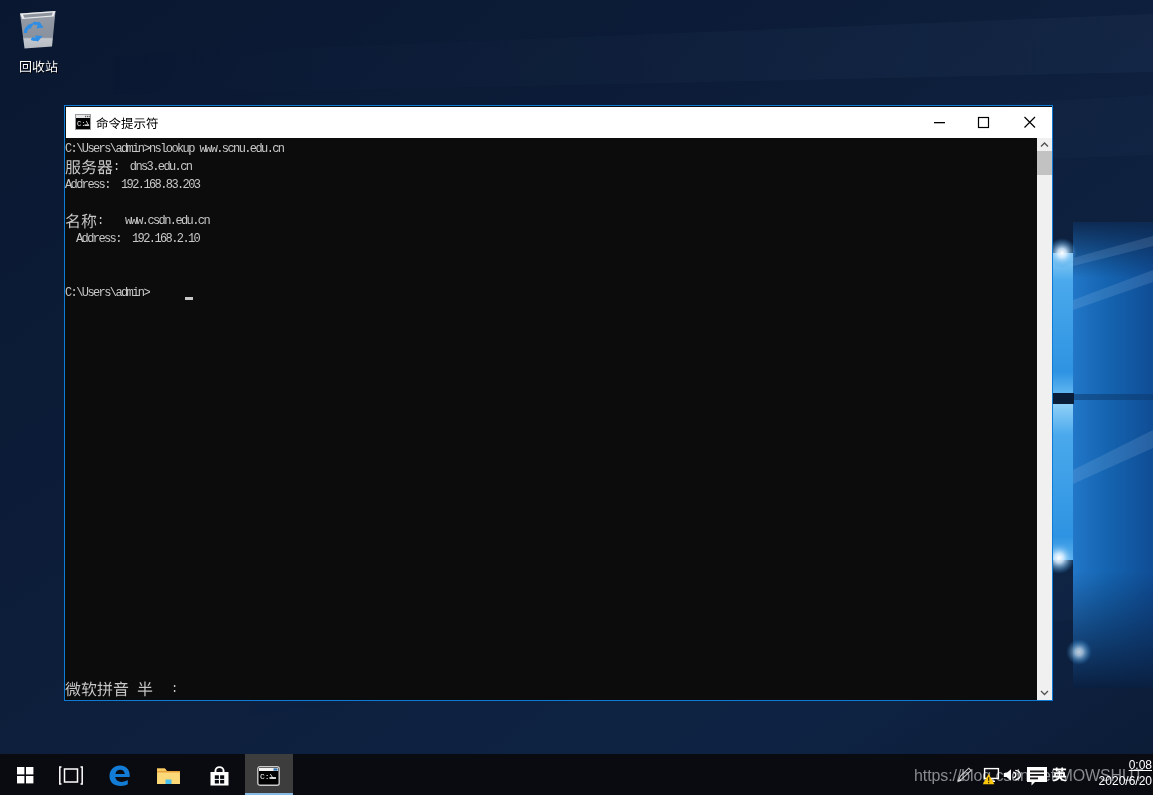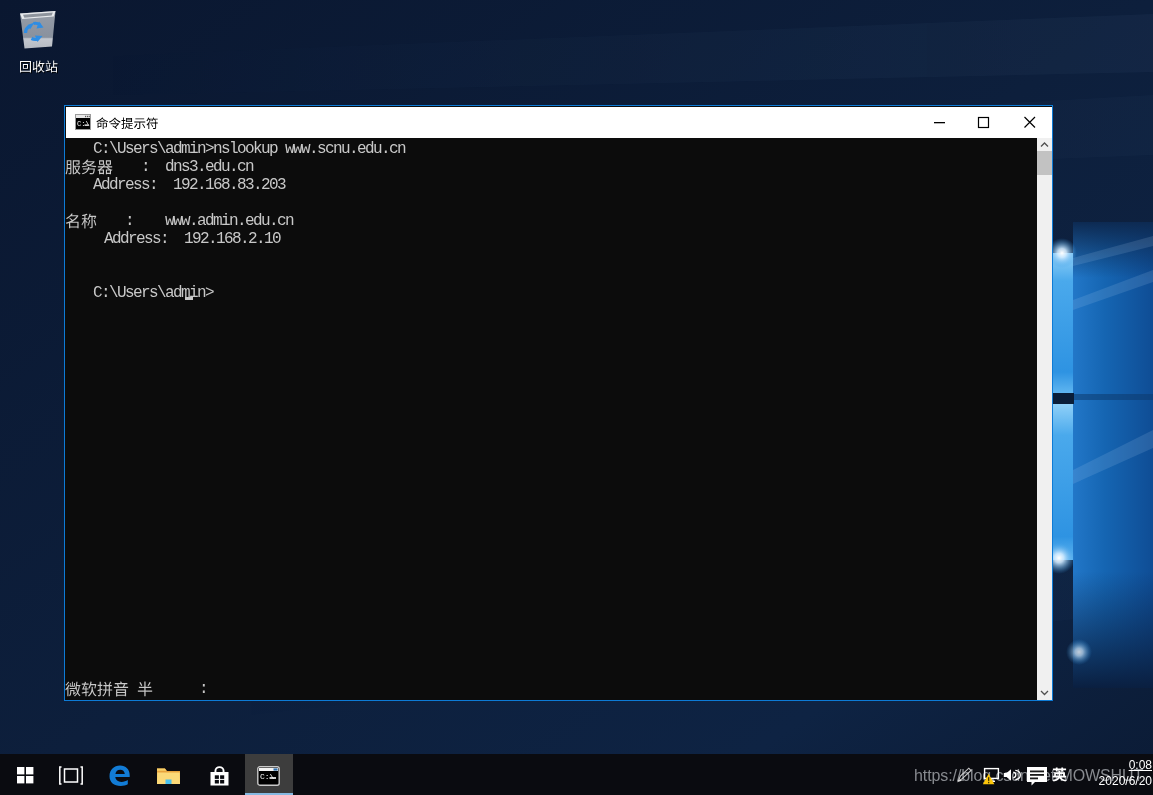--- a/index.html
+++ b/index.html
@@ -1,17 +1,17 @@
 <!DOCTYPE html>
 <html><head><meta charset="utf-8"><style>
 html,body{margin:0;padding:0;width:1153px;height:795px;overflow:hidden;background:#0b1a31;}
 *{box-sizing:border-box;}
 body{font-family:"Liberation Sans",sans-serif;position:relative;}
 .abs{position:absolute;}
-.mono{font-family:"Liberation Mono",monospace;font-size:16px;letter-spacing:-1.6px;color:#c8c8c8;white-space:pre;line-height:18px;margin-left:28px;}
+.mono{font-family:"Liberation Mono",monospace;font-size:12px;letter-spacing:-1.6px;color:#c8c8c8;white-space:pre;line-height:18px;}
 .crow{position:absolute;height:18px;}
 .crow svg{display:block;}
 </style></head><body>
 
 <svg class="abs" style="left:0px;top:0px" width="1153" height="795">
 <defs>
 <linearGradient id="bg" x1="0" y1="0" x2="1" y2="1">
 <stop offset="0" stop-color="#0a1730"></stop>
         <stop offset="0.5" stop-color="#0d1f3c"></stop>
         <stop offset="0.8" stop-color="#0e2343"></stop>
@@ -128,21 +128,21 @@
     </svg>
   </div>
 <div class="crow mono" style="left:113px;top:158px;">:  dns3.edu.cn</div>
 <div class="crow mono" style="left:65px;top:176px;">Address:  192.168.83.203</div>
 <div class="crow" style="left:65px;top:213px;">
     <svg width="32" height="16" viewBox="0 0 2000 1000" style="fill:#c8c8c8;">
       <path transform="translate(0,880) scale(1,-1)" d="M263 529C314 494 373 446 417 406C300 344 171 299 47 273C61 256 79 224 86 204C141 217 197 233 252 253V-79H327V-27H773V-79H849V340H451C617 429 762 553 844 713L794 744L781 740H427C451 768 473 797 492 826L406 843C347 747 233 636 69 559C87 546 111 519 122 501C217 550 296 609 361 671H733C674 583 587 508 487 445C440 486 374 536 321 572ZM773 42H327V271H773Z"></path>
       <path transform="translate(1000,880) scale(1,-1)" d="M512 450C489 325 449 200 392 120C409 111 440 92 453 81C510 168 555 301 582 437ZM782 440C826 331 868 185 882 91L952 113C936 207 894 349 848 460ZM532 838C509 710 467 583 408 496V553H279V731C327 743 372 757 409 772L364 831C292 799 168 770 63 752C71 735 81 710 84 694C124 700 167 707 209 715V553H54V483H200C162 368 94 238 33 167C45 150 63 121 70 103C119 164 169 262 209 362V-81H279V370C311 326 349 270 365 241L409 300C390 325 308 416 279 445V483H398L394 477C412 468 444 449 458 438C494 491 527 560 553 637H653V12C653 -1 649 -5 636 -5C623 -6 579 -6 532 -5C543 -24 554 -56 559 -76C621 -76 664 -74 691 -63C718 -51 728 -30 728 12V637H863C848 601 828 561 810 526L877 510C904 567 934 635 958 697L909 711L898 707H576C586 745 596 784 604 824Z"></path>
     </svg>
   </div>
-<div class="crow mono" style="left:97px;top:212px;">:    www.admin.edu.cn</div>
+<div class="crow mono" style="left:97px;top:212px;">:    www.csdn.edu.cn</div>
 <div class="crow mono" style="left:76px;top:230px;">Address:  192.168.2.10</div>
 <div class="crow mono" style="left:65px;top:284px;font-family:Liberation Mono, monospace;">C:\Users\admin&gt;</div>
 <div class="abs" style="left:185px;top:297px;width:8px;height:2.5px;background:#c8c8c8;"></div>
 <div class="crow" style="left:65px;top:681px;">
     <svg width="64" height="16" viewBox="0 0 4000 1000" style="fill:#c8c8c8;">
       <path transform="translate(0,880) scale(1,-1)" d="M198 840C162 774 91 693 28 641C40 628 59 600 68 584C140 644 217 734 267 815ZM327 318V202C327 132 318 42 253 -27C266 -36 292 -63 301 -76C376 3 392 116 392 200V258H523V143C523 103 507 87 495 80C505 64 518 33 523 16C537 34 559 53 680 134C674 147 665 171 661 189L585 141V318ZM737 568H859C845 446 824 339 788 248C760 333 740 428 727 528ZM284 446V381H617V392C631 378 647 359 654 349C666 370 678 393 688 417C704 327 724 243 752 168C708 88 649 23 570 -27C584 -40 606 -68 613 -82C684 -34 740 25 784 94C819 22 863 -36 919 -76C930 -58 953 -30 969 -17C907 21 859 84 822 164C875 274 906 407 925 568H961V634H752C765 696 775 762 783 829L713 839C697 684 670 533 617 428V446ZM303 759V519H616V759H561V581H490V840H432V581H355V759ZM219 640C170 534 92 428 17 356C30 340 52 306 60 291C89 320 118 354 147 392V-78H216V492C242 533 266 575 286 617Z"></path>
       <path transform="translate(1000,880) scale(1,-1)" d="M591 841C570 685 530 538 461 444C478 435 510 414 523 402C563 460 594 534 619 618H876C862 548 845 473 831 424L891 406C914 474 939 582 959 675L909 689L900 687H637C648 733 657 781 664 830ZM664 523V477C664 337 650 129 435 -30C454 -41 480 -65 492 -81C614 13 676 123 707 228C749 91 815 -20 915 -79C926 -60 949 -32 966 -18C841 48 769 205 734 384C736 417 737 448 737 476V523ZM94 332C102 340 134 346 172 346H278V201L39 168L56 92L278 127V-76H346V139L482 161L479 231L346 211V346H472V414H346V563H278V414H168C201 483 234 565 263 650H478V722H287C297 755 307 789 316 822L242 838C234 799 224 760 212 722H50V650H190C164 570 137 504 124 479C105 434 89 403 70 398C78 380 90 347 94 332Z"></path>
       <path transform="translate(2000,880) scale(1,-1)" d="M453 806C489 751 526 677 541 631L610 663C593 707 553 779 517 832ZM164 839V638H41V568H164V349C113 333 66 319 28 309L47 235L164 274V16C164 1 159 -3 147 -3C135 -3 97 -3 55 -2C65 -23 74 -56 77 -76C139 -76 178 -73 203 -61C228 -49 237 -27 237 16V298L336 332L326 400L237 372V568H337V638H237V839ZM732 557V356H587V366V557ZM809 838C789 775 751 686 719 628H393V557H514V366V356H360V284H511C503 175 468 50 336 -31C353 -43 376 -68 387 -84C532 14 574 157 584 284H732V-76H805V284H951V356H805V557H928V628H794C824 682 858 751 888 811Z"></path>
       <path transform="translate(3000,880) scale(1,-1)" d="M435 833C450 808 464 777 474 749H112V681H897V749H558C548 780 530 819 509 848ZM248 659C274 616 297 557 306 514H55V446H946V514H693C718 556 743 611 766 659L685 679C668 631 638 561 613 514H349L385 523C376 565 351 628 319 675ZM267 130H740V21H267ZM267 190V294H740V190ZM193 358V-81H267V-43H740V-79H818V358Z"></path>
     </svg>

